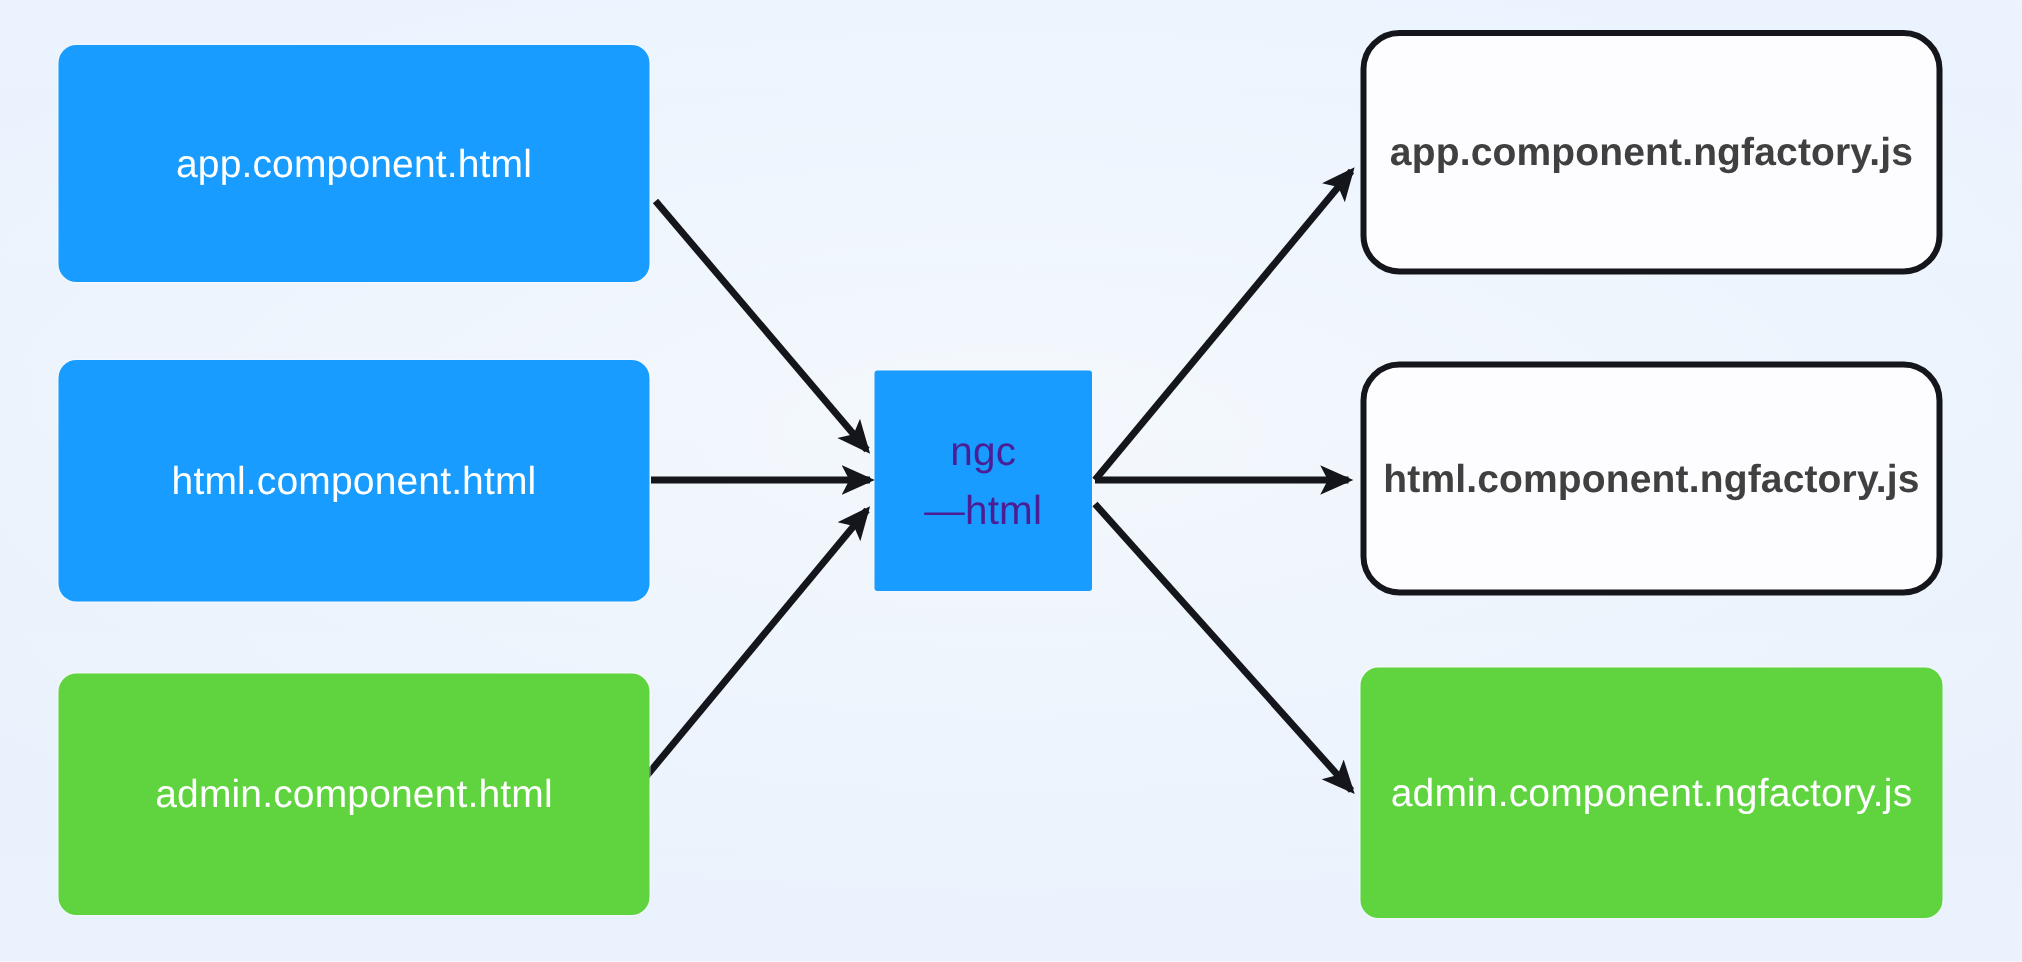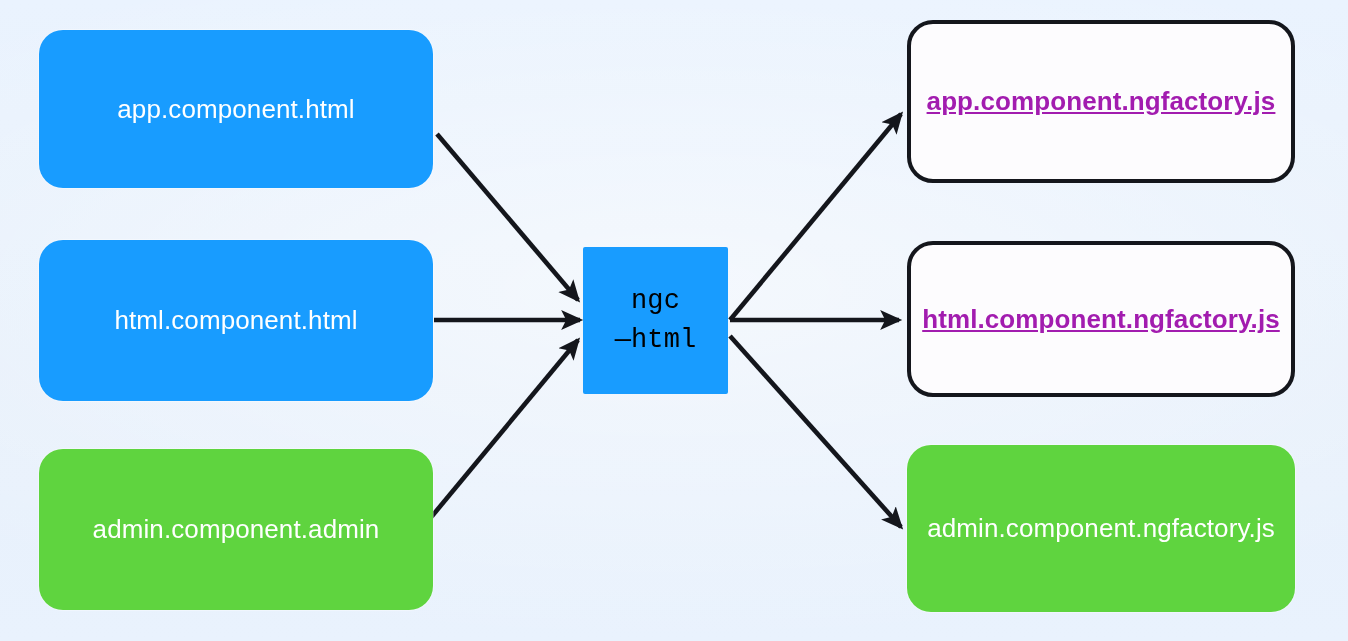--- a/index.html
+++ b/index.html
@@ -45,21 +45,21 @@
   }
   .node .node-label {
     width: 100%;
     text-align: center;
     line-height: 1.18;
     letter-spacing: 0.1px;
   }
 
   
   .card {
-    border-radius: 24px;
+    border-radius: 12px;
     box-shadow: 0 0 0 1px rgba(255,255,255,0.35);
   }
   .card-blue {
     background: #189cff;
   }
   .card-green {
     background: #5fd43f;
   }
   .card-blue .node-label,
   .card-green .node-label {
@@ -68,38 +68,36 @@
     font-weight: 400;
   }
 
   
   .card-outline {
     background: #fdfcfe;
     border: 4px solid #14161c;
     border-radius: 26px;
   }
   .card-outline .node-label {
-    color: #a21caf;
+    color: #404040;
     font-size: 26px;
     font-weight: 600;
-    text-decoration: underline;
   }
 
   
   .hub {
     background: #189cff;
     border-radius: 2px;
     justify-content: center;
   }
   .hub .node-label {
-    color: #000000;
+    color: #4c1d95;
     font-size: 27px;
     font-weight: 400;
     line-height: 1.42;
-    font-family: Liberation Mono, monospace;
   }
 </style>
 </head>
 <body>
 
 <div id="canvas">
 
   <svg id="edges" viewBox="0 0 1348 641" width="1348" height="641" xmlns="http://www.w3.org/2000/svg">
     <defs>
       <marker id="ah" viewBox="0 0 10 10" refX="8.2" refY="5" markerWidth="5.0" markerHeight="5.0" orient="auto-start-reverse">
@@ -125,21 +123,21 @@
 
   <div class="node card card-blue" style="left:39px; top:30px; width:394px; height:158px;">
     <span class="node-label">app.component.html</span>
   </div>
 
   <div class="node card card-blue" style="left:39px; top:240px; width:394px; height:161px;">
     <span class="node-label">html.component.html</span>
   </div>
 
   <div class="node card card-green" style="left:39px; top:449px; width:394px; height:161px;">
-    <span class="node-label">admin.component.admin</span>
+    <span class="node-label">admin.component.html</span>
   </div>
 
   <div class="node hub" style="left:583px; top:247px; width:145px; height:147px;">
     <span class="node-label">
       <span>ngc</span><br>
       <span>—html</span>
     </span>
   </div>
 
   <div class="node card-outline" style="left:907px; top:20px; width:388px; height:163px;">

